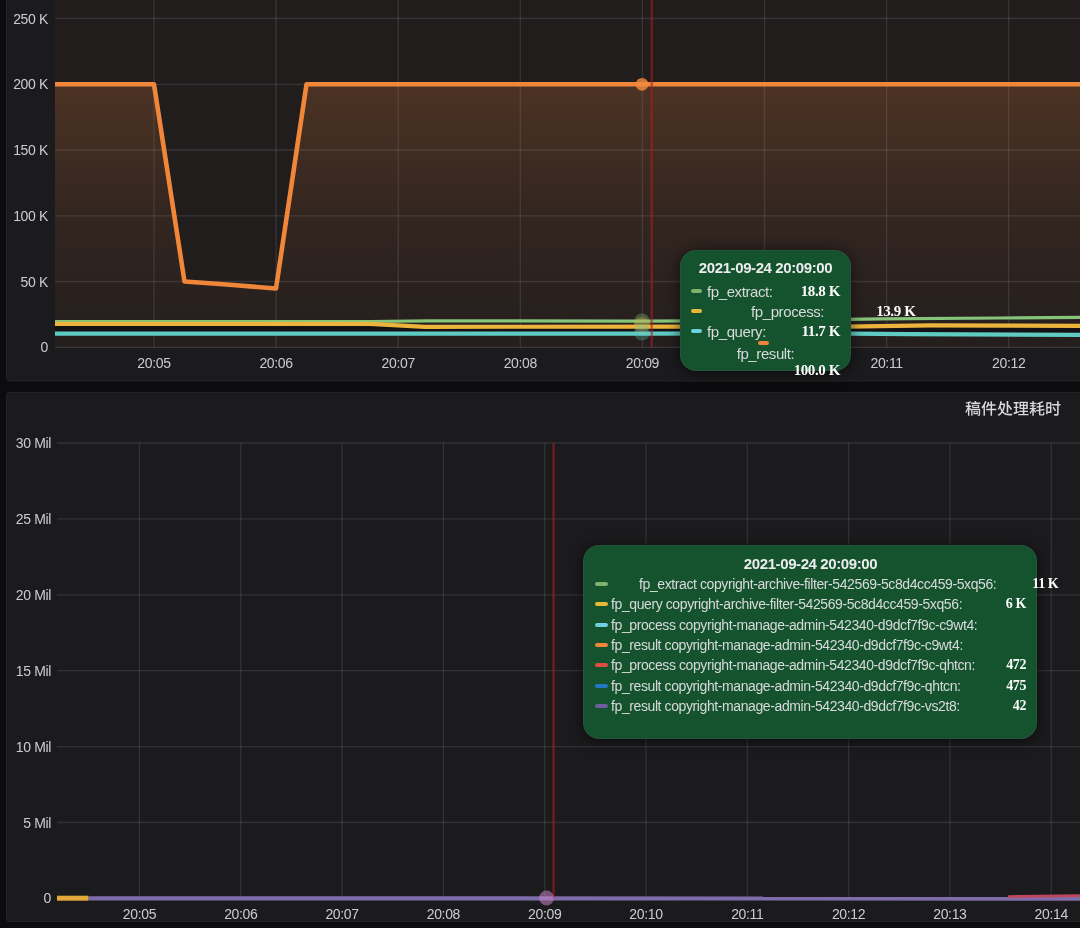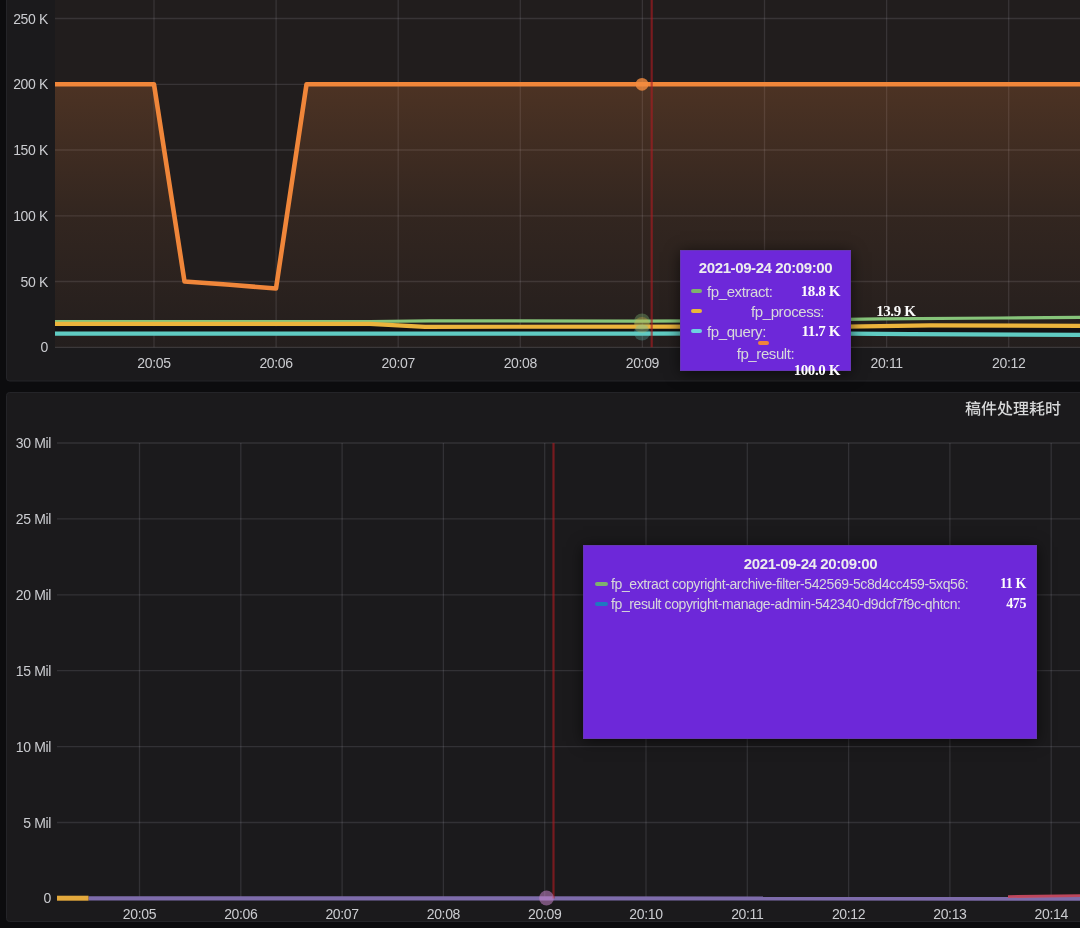--- a/index.html
+++ b/index.html
@@ -1,19 +1,19 @@
 <!DOCTYPE html>
 <html><head>
 <meta charset="utf-8">
 <style>
   html,body{margin:0;padding:0;background:#0c0c0e;width:1080px;height:928px;overflow:hidden;}
   *{box-sizing:border-box;}
   body{font-family:"Liberation Sans",sans-serif;position:relative;}
   svg text{font-family:"Liberation Sans",sans-serif;}
-  .tt{position:absolute;letter-spacing:-0.4px;background:#6d28d9;border:1px solid rgba(90,90,100,.28);border-radius:0;
+  .tt{position:absolute;letter-spacing:-0.4px;background:#14532d;border:1px solid rgba(90,90,100,.28);border-radius:16px;
       box-shadow:0 2px 14px rgba(0,0,0,.6);color:#d8d9da;z-index:5;}
   .tt .title{font-weight:bold;color:#ececee;text-align:center;}
   .row{display:flex;align-items:center;white-space:nowrap;}
   .dash{width:11px;height:4px;border-radius:2px;flex:none;}
   .val{margin-left:auto;font-weight:bold;color:#fcfcfc;padding-left:8px;font-family:Liberation Serif, serif;}
 </style>
 </head>
 <body>
 <svg id="main" width="1080" height="928" viewBox="0 0 1080 928" style="position:absolute;left:0;top:0;">
   <defs>
@@ -142,15 +142,20 @@
 <div class="tt" id="tt1" style="left:680px;top:250px;width:171px;height:121px;padding:6px 10px 6px;font-size:15px;">
   <div class="title" style="line-height:21px;margin-bottom:3px;">2021-09-24 20:09:00</div>
   <div class="row" style="height:20px;align-items:center;"><span class="dash" style="background:#7eb26d;margin-right:5px;width:11px;"></span>fp_extract:<span class="val">18.8 K</span></div>
   <div class="row" style="height:20px;gap:44px;"><span class="dash" style="background:#eab839;margin-right:5px;width:11px;"></span>fp_process:<span class="val">13.9 K</span></div>
   <div class="row" style="height:20px;"><span class="dash" style="background:#6ed0e0;margin-right:5px;width:11px;"></span>fp_query:<span class="val">11.7 K</span></div>
   <div class="row" style="height:20px;flex-direction:column;"><span class="dash" style="background:#ef843c;margin-right:5px;width:11px;"></span>fp_result:<span class="val">100.0 K</span></div>
 </div>
 
 <div class="tt" id="tt2" style="left:583px;top:545px;width:454px;height:194px;padding:7px 10px 5px 11px;font-size:14px;">
   <div class="title" style="line-height:21px;margin-bottom:0px;font-size:15px;">2021-09-24 20:09:00</div>
-  <div class="row" style="height:20.3px;"><span class="dash" style="background:#7eb26d;margin-right:3px;width:13px;"></span>fp_extract copyright-archive-filter-542569-5c8d4cc459-5xq56:<span class="val">11 K</span></div>
+  <div class="row" style="height:20.3px;gap:28px;"><span class="dash" style="background:#7eb26d;margin-right:3px;width:13px;"></span>fp_extract copyright-archive-filter-542569-5c8d4cc459-5xq56:<span class="val">11 K</span></div>
+  <div class="row" style="height:20.3px;"><span class="dash" style="background:#eab839;margin-right:3px;width:13px;"></span>fp_query copyright-archive-filter-542569-5c8d4cc459-5xq56:<span class="val">6 K</span></div>
+  <div class="row" style="height:20.3px;"><span class="dash" style="background:#6ed0e0;margin-right:3px;width:13px;"></span>fp_process copyright-manage-admin-542340-d9dcf7f9c-c9wt4:<span class="val"></span></div>
+  <div class="row" style="height:20.3px;"><span class="dash" style="background:#ef843c;margin-right:3px;width:13px;"></span>fp_result copyright-manage-admin-542340-d9dcf7f9c-c9wt4:<span class="val"></span></div>
+  <div class="row" style="height:20.3px;"><span class="dash" style="background:#e24d42;margin-right:3px;width:13px;"></span>fp_process copyright-manage-admin-542340-d9dcf7f9c-qhtcn:<span class="val">472</span></div>
   <div class="row" style="height:20.3px;"><span class="dash" style="background:#1f78c1;margin-right:3px;width:13px;"></span>fp_result copyright-manage-admin-542340-d9dcf7f9c-qhtcn:<span class="val">475</span></div>
+  <div class="row" style="height:20.3px;"><span class="dash" style="background:#705da0;margin-right:3px;width:13px;"></span>fp_result copyright-manage-admin-542340-d9dcf7f9c-vs2t8:<span class="val">42</span></div>
 </div>
 
 </body></html>

